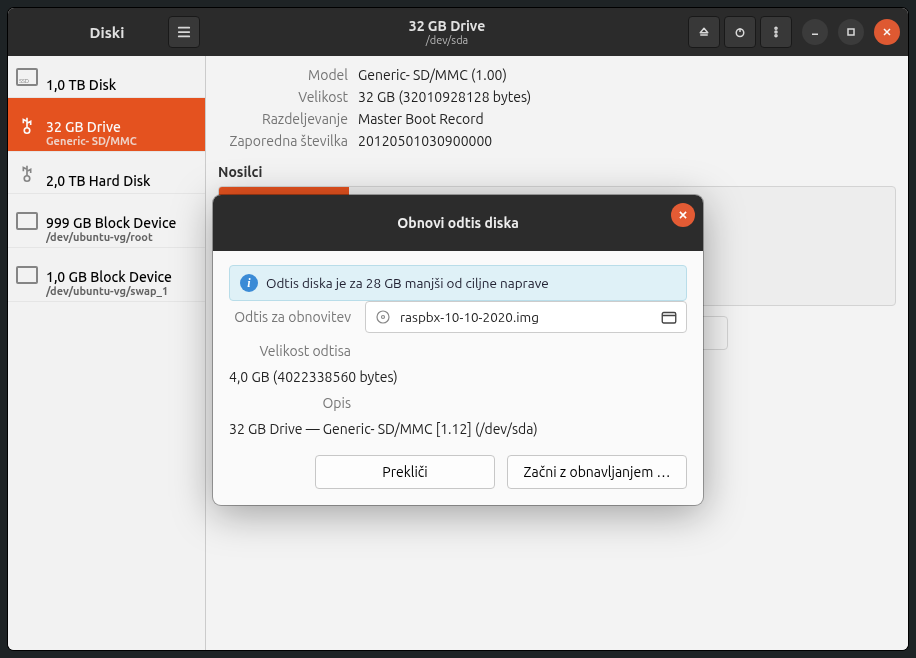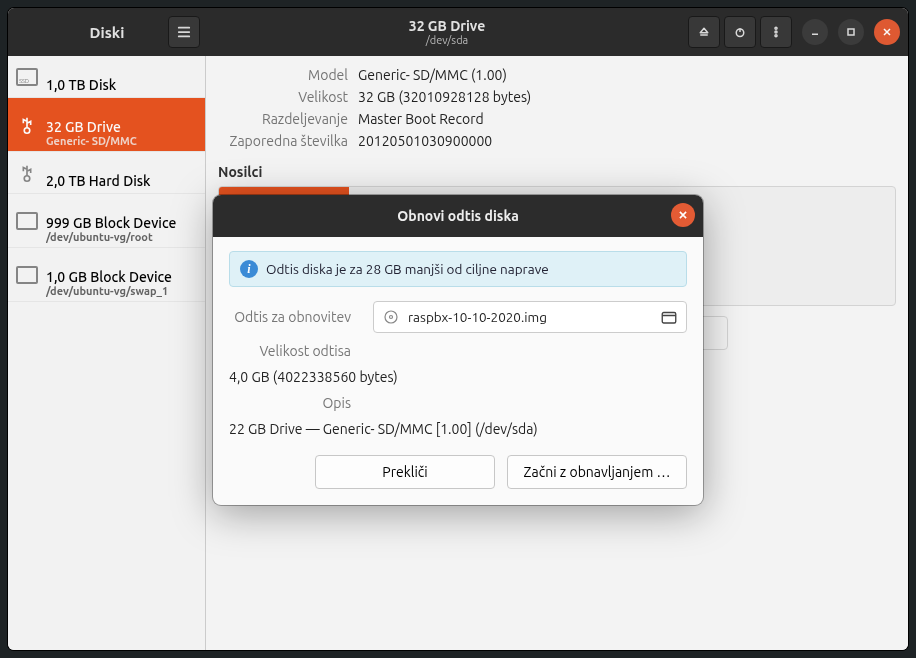--- a/index.html
+++ b/index.html
@@ -31,27 +31,27 @@
   .main { flex: 1; background: #f8f8f8; padding: 8px 12px; position: relative; overflow: hidden; }
   .info-row { display: flex; gap: 10px; font-size: 14px; padding: 3px 0; }
   .info-row .lbl { width: 130px; text-align: right; color: #777; }
   .info-row .val { color: #222; }
   .volumes-title { font-weight: 600; font-size: 14px; margin-top: 12px; color: #333; }
   .vol-box { margin-top: 6px; border: 1px solid #d8d8d8; border-radius: 4px; height: 120px; background: #f2f2f2; position: relative; overflow: hidden; }
   .vol-tab { position: absolute; left: 0; top: 0; width: 130px; height: 12px; background: #e95420; }
   .below-vol { margin-top: 10px; border: 1px solid #d8d8d8; border-radius: 4px; height: 34px; width: 510px; }
   .overlay { position: absolute; inset: 0; background: rgba(0,0,0,0.02); display: flex; align-items: flex-start; justify-content: center; pointer-events: none; }
   .dialog { pointer-events: auto; width: 490px; margin-top: 195px; background: #fafafa; border-radius: 8px; box-shadow: 0 8px 40px rgba(0,0,0,0.35), 0 0 0 1px rgba(0,0,0,0.3); overflow: hidden; }
-  .dlg-titlebar { height: 42px; background: #2c2c2c; color: #eee; display: flex; align-items: center; justify-content: center; position: relative; font-weight: 600; font-size: 14px; }
+  .dlg-titlebar { height: 56px; background: #2c2c2c; color: #eee; display: flex; align-items: center; justify-content: center; position: relative; font-weight: 600; font-size: 14px; }
   .dlg-close { position: absolute; right: 8px; top: 8px; width: 24px; height: 24px; border-radius: 50%; background: #e35b34; display: flex; align-items: center; justify-content: center; cursor: pointer; }
   .dlg-close svg { width: 10px; height: 10px; stroke: #fff; stroke-width: 2.5; }
   .dlg-body { padding: 14px 16px 16px; }
   .info-banner { background: #dff1f7; border: 1px solid #b9dde9; border-radius: 4px; padding: 8px 10px; display: flex; align-items: center; gap: 8px; font-size: 13.5px; color: #223; }
   .info-banner .i-icon { width: 18px; height: 18px; border-radius: 50%; background: #3b8bd6; color: #fff; display: flex; align-items: center; justify-content: center; font-size: 12px; font-style: italic; font-family: Georgia, serif; font-weight: bold; flex-shrink: 0; }
-  .form-row { display: flex; align-items: center; gap: 22px; margin-top: 14px; font-size: 14px; }
+  .form-row { display: flex; align-items: center; gap: 14px; font-size: 14px; }
   .form-row .flbl { width: 122px; text-align: right; color: #777; }
   .file-select { flex: 1; display: flex; align-items: center; gap: 8px; border: 1px solid #ccc; border-radius: 4px; padding: 6px 8px; background: #fff; cursor: pointer; }
   .file-select .fname { flex: 1; color: #222; font-size: 13.5px; }
   .file-select .folder-icon { width: 18px; height: 18px; color: #555; }
   .desc-row { display: flex; gap: 10px; margin-top: 10px; font-size: 14px; flex-direction: column; }
   .desc-row .flbl { width: 122px; text-align: right; color: #777; }
   .desc-row .fval { flex: 1; color: #222; }
   .dlg-buttons { display: flex; gap: 12px; margin-top: 18px; padding-left: 86px; }
   .btn { flex: 1; padding: 8px 0; border: 1px solid #c7c7c7; border-radius: 4px; background: #fdfdfd; font-size: 14px; cursor: pointer; text-align: center; }
   .disk-icon { width: 22px; height: 18px; border: 2px solid currentColor; border-radius: 2px; position: relative; }
@@ -225,21 +225,21 @@
             </svg>
         </div>
       </div>
 
       <div class="desc-row">
         <div class="flbl">Velikost odtisa</div>
         <div class="fval">4,0 GB (4022338560 bytes)</div>
       </div>
       <div class="desc-row">
         <div class="flbl">Opis</div>
-        <div class="fval">22 GB Drive — Generic- SD/MMC [1.00] (/dev/sda)</div>
+        <div class="fval">32 GB Drive — Generic- SD/MMC [1.12] (/dev/sda)</div>
       </div>
 
       <div class="dlg-buttons">
         <div class="btn">Prekliči</div>
         <div class="btn">Začni z obnavljanjem …</div>
       </div>
     </div>
   </div>
 </div>
 

